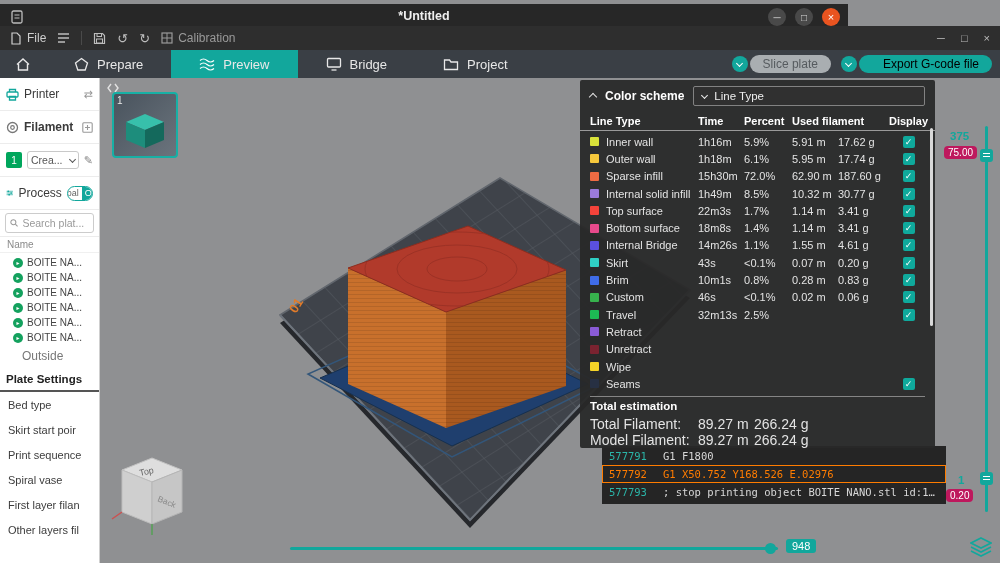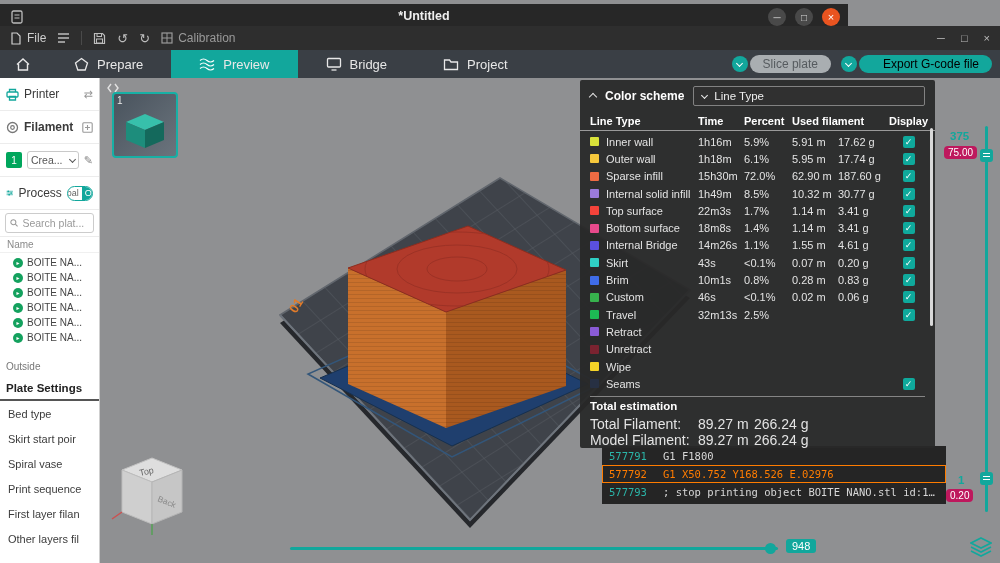--- a/index.html
+++ b/index.html
@@ -56,21 +56,21 @@
   .pseg.clip-end{direction:rtl;}
   .pseg.on{background:#12a79c;color:#fff;}
   .searchwrap{padding:3px 5px;border-bottom:1px solid #ececec;}
   .search{display:flex;align-items:center;gap:4px;border:1px solid #ccc;border-radius:3px;height:20px;padding:0 4px;}
   .search input{border:none;outline:none;width:100%;font-size:10.5px;color:#444;background:transparent;font-family:"Liberation Sans",sans-serif;}
   .search input::placeholder{color:#999;}
   .name-hdr{padding:2px 7px;font-size:10px;color:#8a8a8a;border-bottom:1px solid #f0f0f0;}
   .tree{padding:2px 0 2px 13px;}
   .obj{display:flex;align-items:center;gap:4px;font-size:10px;color:#444;height:15px;white-space:nowrap;overflow:hidden;}
   .objicon{width:10px;height:10px;min-width:10px;border-radius:50%;background:#14a15e;color:#fff;font-size:6px;line-height:10px;text-align:center;}
-  .outside{font-size:10px;color:#777;padding:2px 6px 4px;margin-top:12px;}
+  .outside{font-size:12px;color:#777;padding:2px 22px 4px;}
   .ps-title{font-size:11.5px;font-weight:bold;color:#222;padding:6px 6px 5px;border-bottom:2px solid #555;}
   .ps-item{height:25px;display:flex;align-items:center;font-size:11px;color:#3c3c3c;padding:0 8px;white-space:nowrap;overflow:hidden;}
 
   
   .viewport{position:absolute;left:100px;top:78px;width:900px;height:485px;background:#8f9092;overflow:hidden;}
   .scene{position:absolute;left:0;top:0;}
   .pane-toggle{position:absolute;left:6px;top:4px;color:#e2e2e2;}
   .thumb{position:absolute;left:12px;top:14px;width:66px;height:66px;border:2px solid #17b0a5;border-radius:4px;background:linear-gradient(135deg,#49535d,#6b747d);}
   .thumb .num{position:absolute;left:3px;top:1px;color:#eaeaea;font-size:10px;}
 
@@ -298,23 +298,23 @@
       </div>
     </div>
   <div class="outside">Outside</div>
   <div class="ps-title">Plate Settings</div>
   <div>
 
       <div class="ps-item">Bed type</div>
 
       <div class="ps-item">Skirt start poir</div>
 
+      <div class="ps-item">Print sequence</div>
+
       <div class="ps-item">Spiral vase</div>
-
-      <div class="ps-item">Print sequence</div>
 
       <div class="ps-item">First layer filan</div>
 
       <div class="ps-item">Other layers fil</div>
     </div>
 </div>
 
 <div class="viewport">
   <svg class="scene" width="900" height="485" viewBox="0 0 900 485">
     <defs>

